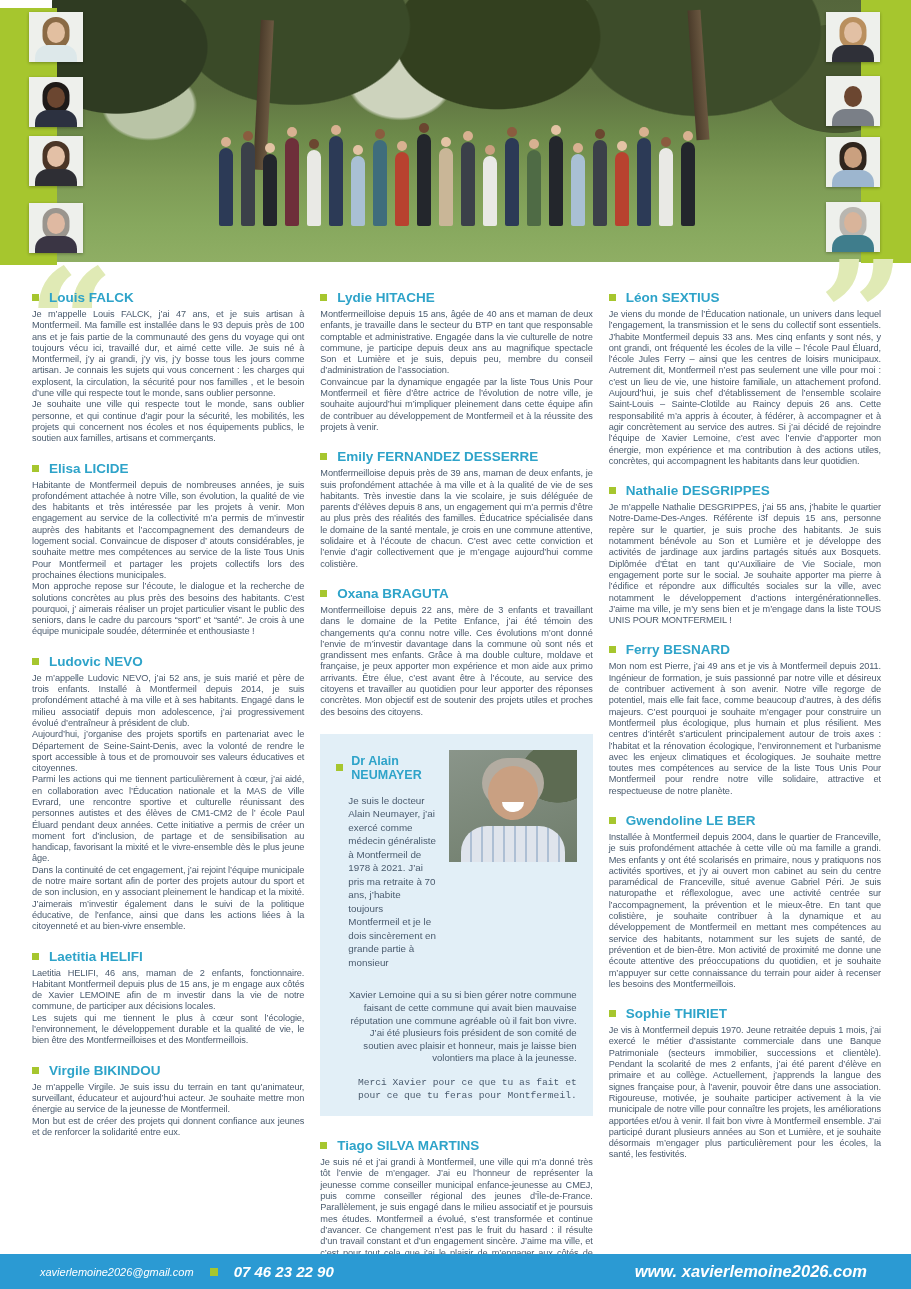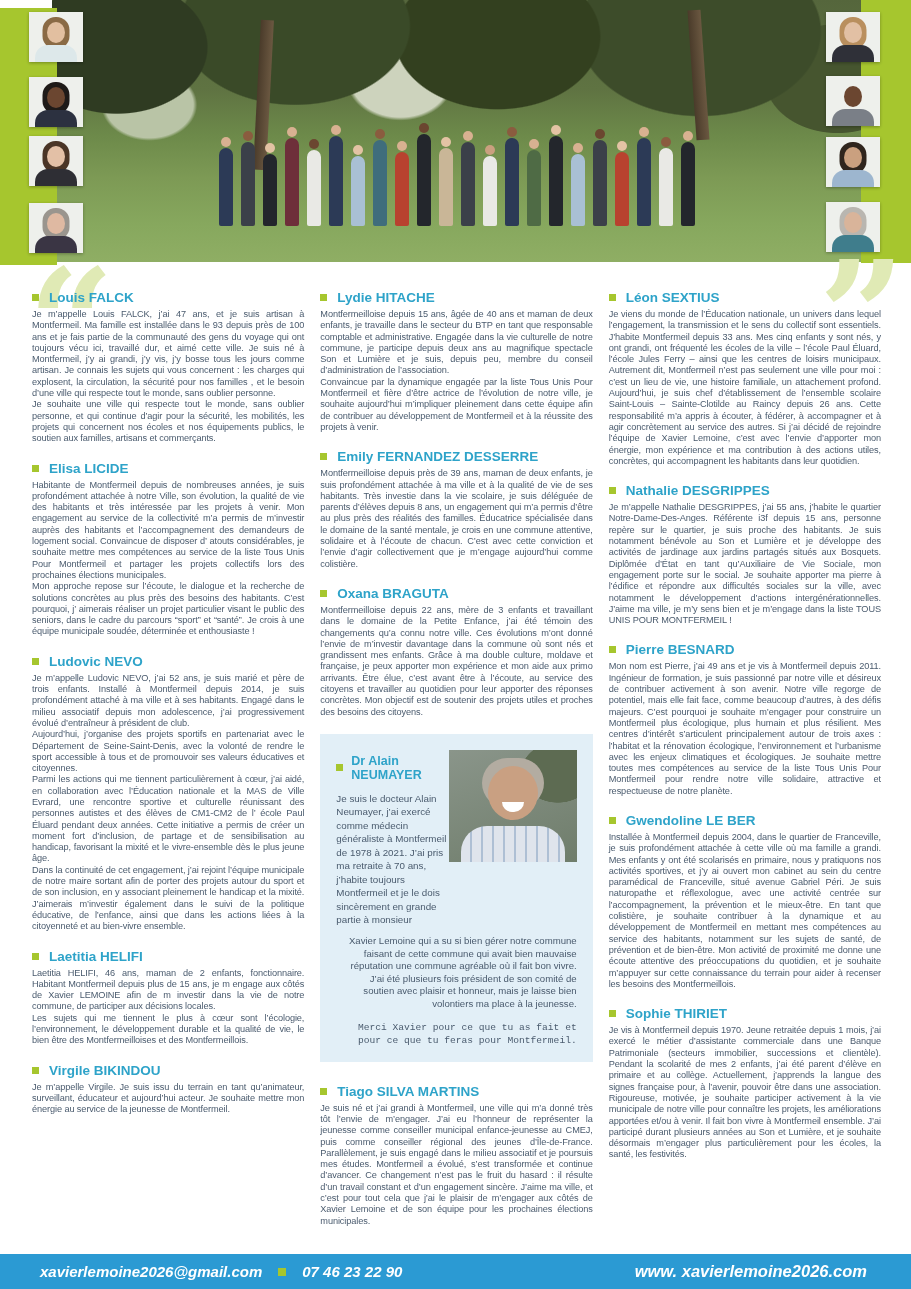--- a/index.html
+++ b/index.html
@@ -47,35 +47,35 @@
   .col{flex:1;min-width:0;}
   .sec{margin-bottom:16px;}
   .sec h3{display:flex;align-items:center;gap:10px;margin:0 0 4px;font-size:13.5px;color:var(--name-teal);font-weight:bold;}
   .bullet{width:7px;height:7px;background:var(--accent-green);flex:none;display:inline-block;}
   .sec p{margin:0;font-size:9.2px;line-height:11.3px;text-align:justify;letter-spacing:-0.1px;}
   
   .doc-box{background:var(--doctor-box-bg);padding:16px 16px 14px;margin:14px 0 22px;}
   .doc-top{display:flex;margin-bottom:8px;}
   .doc-left{flex:1;min-width:0;}
   .doc-left h3{display:flex;align-items:center;gap:8px;margin:4px 0 10px;font-size:12.5px;color:var(--name-teal);font-weight:bold;}
-  .doc-left p{margin:0;font-size:9.8px;line-height:13.5px;text-align:left;}
+  .doc-left p{margin:12px;font-size:9.8px;line-height:13.5px;text-align:left;}
   .doc-box > p{margin:0;font-size:9.6px;line-height:12.6px;text-align:right;}
   .doc-box .thanks{margin-top:12px;font-family:Liberation Mono, monospace;}
   .doc-photo{width:128px;height:112px;flex:none;position:relative;overflow:hidden;background:
       radial-gradient(ellipse 60px 50px at 85% 20%, #5d6b52 0 60%, transparent 61%),
       linear-gradient(160deg,#8a958a,#6f7d6b);}
   .doc-photo .hair{position:absolute;top:8px;left:50%;transform:translateX(-50%);width:62px;height:50px;border-radius:30px;background:#b3aca1;}
   .doc-photo .head{position:absolute;top:16px;left:50%;transform:translateX(-50%);width:50px;height:54px;border-radius:50%;background:#c9a082;}
   .doc-photo .smile{position:absolute;top:52px;left:50%;transform:translateX(-50%);width:22px;height:10px;border-radius:0 0 20px 20px;background:#fff;}
   .doc-photo .torso{position:absolute;bottom:-10px;left:50%;transform:translateX(-50%);width:104px;height:46px;border-radius:26px 26px 0 0;
       background:repeating-linear-gradient(90deg,#dfe4ec 0 9px,#aebfd4 9px 11px),repeating-linear-gradient(0deg,rgba(174,191,212,.55) 0 8px,transparent 8px 16px),#dfe4ec;}
   
   .footer{position:absolute;left:0;right:0;bottom:0;height:35px;background:var(--footer-blue);
       display:flex;align-items:center;padding:0 44px 0 40px;box-sizing:border-box;color:#fff;font-style:italic;z-index:2;}
-  .footer .email{font-size:15px;font-weight:bold;}
+  .footer .email{font-size:11px;font-weight:normal;}
   .footer .sq{width:8px;height:8px;background:var(--accent-green);margin:0 16px;flex:none;}
   .footer .phone{font-size:15px;font-weight:bold;}
   .footer .site{margin-left:auto;font-size:16.5px;font-weight:bold;}
 </style>
 </head>
 <body>
 
 <div class="photo-strip">
   <div class="trunk t1"></div>
   <div class="trunk t2"></div>
@@ -188,20 +188,21 @@
         </h3>
       <p>Laetitia HELIFI, 46 ans, maman de 2 enfants, fonctionnaire. Habitant Montfermeil depuis plus de 15 ans, je m engage aux côtés de Xavier LEMOINE afin de m investir dans la vie de notre commune, de participer aux décisions locales.</p>
       <p>Les sujets qui me tiennent le plus à cœur sont l’écologie, l’environnement, le développement durable et la qualité de vie, le bien être des Montfermeilloises et des Montfermeillois.</p>
     </section>
     <section class="sec">
       <h3>
           <span class="bullet"></span>
           <span>Virgile BIKINDOU</span>
         </h3>
       <p>Je m’appelle Virgile. Je suis issu du terrain en tant qu’animateur, surveillant, éducateur et aujourd’hui acteur. Je souhaite mettre mon énergie au service de la jeunesse de Montfermeil.</p>
+      <p>Mon but est de créer des projets qui donnent confiance aux jeunes et de renforcer la solidarité entre eux.</p>
     </section>
   </div>
 
   <div class="col">
     <section class="sec">
       <h3>
           <span class="bullet"></span>
           <span>Lydie HITACHE</span>
         </h3>
       <p>Montfermeilloise depuis 15 ans, âgée de 40 ans et maman de deux enfants, je travaille dans le secteur du BTP en tant que responsable comptable et administrative. Engagée dans la vie culturelle de notre commune, je participe depuis deux ans au magnifique spectacle Son et Lumière et je suis, depuis peu, membre du conseil d’administration de l’association.</p>
@@ -260,21 +261,21 @@
     <section class="sec">
       <h3>
           <span class="bullet"></span>
           <span>Nathalie DESGRIPPES</span>
         </h3>
       <p>Je m’appelle Nathalie DESGRIPPES, j’ai 55 ans, j’habite le quartier Notre-Dame-Des-Anges. Référente i3f depuis 15 ans, personne repère sur le quartier, je suis proche des habitants. Je suis notamment bénévole au Son et Lumière et je développe des activités de jardinage aux jardins partagés situés aux Bosquets. Diplômée d’État en tant qu’Auxiliaire de Vie Sociale, mon engagement porte sur le social. Je souhaite apporter ma pierre à l’édifice et répondre aux difficultés sociales sur la ville, avec notamment le développement d’actions intergénérationnelles. J’aime ma ville, je m’y sens bien et je m’engage dans la liste TOUS UNIS POUR MONTFERMEIL !</p>
     </section>
     <section class="sec">
       <h3>
           <span class="bullet"></span>
-          <span>Pierre BESNARD</span>
+          <span>Ferry BESNARD</span>
         </h3>
       <p>Mon nom est Pierre, j’ai 49 ans et je vis à Montfermeil depuis 2011. Ingénieur de formation, je suis passionné par notre ville et désireux de contribuer activement à son avenir. Notre ville regorge de potentiel, mais elle fait face, comme beaucoup d’autres, à des défis majeurs. C’est pourquoi je souhaite m’engager pour construire un Montfermeil plus écologique, plus humain et plus résilient. Mes centres d’intérêt s’articulent principalement autour de trois axes : l’habitat et la rénovation écologique, l’environnement et l’urbanisme avec les enjeux climatiques et écologiques. Je souhaite mettre toutes mes compétences au service de la liste Tous Unis Pour Montfermeil pour rendre notre ville solidaire, attractive et respectueuse de notre planète.</p>
     </section>
     <section class="sec">
       <h3>
           <span class="bullet"></span>
           <span>Gwendoline LE BER</span>
         </h3>
       <p>Installée à Montfermeil depuis 2004, dans le quartier de Franceville, je suis profondément attachée à cette ville où ma famille a grandi. Mes enfants y ont été scolarisés en primaire, nous y pratiquons nos activités sportives, et j’y ai ouvert mon cabinet au sein du centre paramédical de Franceville, situé avenue Gabriel Péri. Je suis naturopathe et réflexologue, avec une activité centrée sur l’accompagnement, la prévention et le mieux-être. En tant que colistière, je souhaite contribuer à la dynamique et au développement de Montfermeil en mettant mes compétences au service des habitants, notamment sur les sujets de santé, de prévention et de bien-être. Mon activité de proximité me donne une écoute attentive des préoccupations du quotidien, et je souhaite m’appuyer sur cette connaissance du terrain pour aider à recenser les besoins des Montfermeillois.</p>
     </section>

